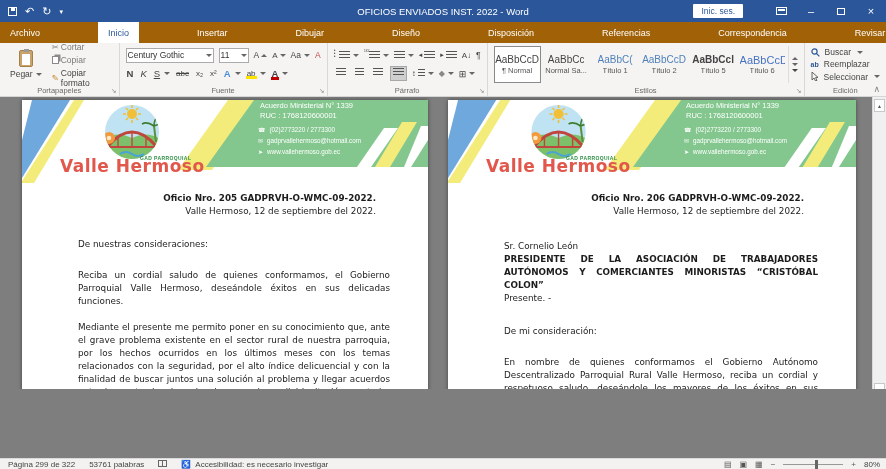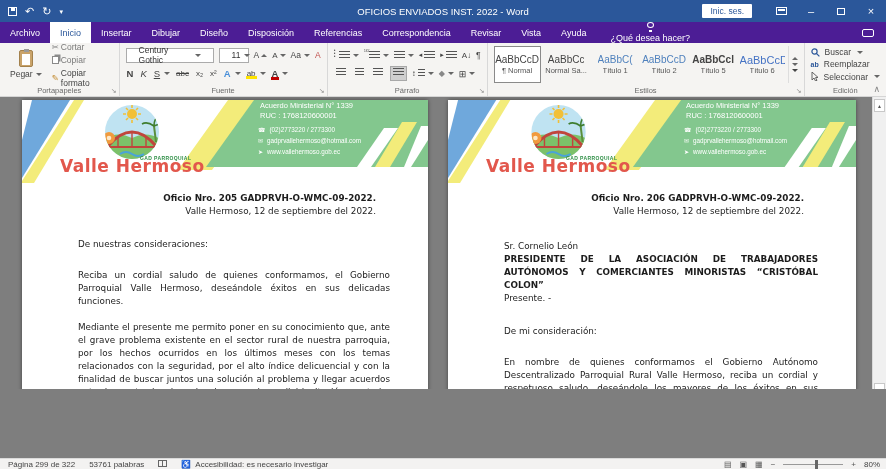--- a/index.html
+++ b/index.html
@@ -9,29 +9,29 @@
 
   
   .titlebar { position:absolute; top:0; left:0; right:0; height:22px; background:#2b579a;
               display:flex; align-items:center; color:#fff; font-size:9px; }
   .qat { display:flex; align-items:center; gap:8px; padding-left:8px; width:120px; }
   .qat .ico { color:#fff; font-size:11px; line-height:1; }
   .ico-save { width:9px; height:9px; border:1px solid #fff; position:relative; display:inline-block; }
   .ico-save::after { content:""; position:absolute; top:0; left:2px; width:4px; height:3px; background:#fff; }
   .title-text { position:absolute; left:0; right:0; text-align:center; font-size:9.5px; color:#fff; pointer-events:none; }
   .tb-right { margin-left:auto; display:flex; align-items:center; gap:0; height:100%; }
-  .signin { background:#fff; color:#2b579a; font-size:8.5px; padding:2px 8px; margin-right:14px; border-radius:1px; }
+  .signin { background:#fff; color:#2b579a; font-size:8.5px; padding:2px 8px; margin-right:23px; border-radius:1px; }
   .winbtn { width:30px; height:22px; display:flex; align-items:center; justify-content:center; color:#fff; font-size:11px; }
   .ico-ribbonopts { width:11px; height:8px; border:1px solid #fff; position:relative; display:inline-block; }
   .ico-ribbonopts::after { content:""; position:absolute; top:1px; left:1px; right:1px; height:2px; background:#fff; }
   .ico-restore { width:8px; height:7px; border:1px solid #fff; display:inline-block; }
 
   
-  .tabsrow { position:absolute; top:22px; left:0; right:0; height:21px; background:#4c1d95;
-             display:flex; align-items:stretch; color:#fff; font-size:9px; }
+  .tabsrow { position:absolute; top:22px; left:0; right:0; height:21px; background:#a16207;
+             display:flex; align-items:stretch; color:#fff; font-size:9px;gap:48px; }
   .tab { padding:0 10px; display:flex; align-items:center; }
   .tab.active { background:#fff; color:#2b579a; }
   .tellme { display:flex; align-items:center; gap:5px; padding-left:14px; font-size:9px; color:#fff;flex-direction:column; }
   .bulb { width:7px; height:7px; border:1px solid #fff; border-radius:50%; position:relative; display:inline-block; }
   .bulb::after { content:""; position:absolute; left:1px; top:7px; width:3px; height:2px; background:#fff; }
   .feedback { margin-left:auto; margin-right:12px; display:flex; align-items:center; }
   .ico-bubble { width:12px; height:8px; border:1px solid #fff; border-radius:2px; display:inline-block; }
 
   
   .ribbon { position:absolute; top:43px; left:0; right:0; height:54px; background:#f5f4f2;
@@ -50,21 +50,21 @@
   .paste-big { display:flex; flex-direction:column; align-items:center; justify-content:center; gap:2px; padding:1px 4px; }
   .ico-clipboard { width:14px; height:17px; background:#c9a36a; border:1px solid #a3814d; border-radius:2px; position:relative; }
   .ico-clipboard::before { content:""; position:absolute; left:2px; top:3px; width:8px; height:11px; background:#fff; }
   .ico-clipboard::after { content:""; position:absolute; left:4px; top:-2px; width:5px; height:3px; background:#9a9a9a; }
   .clip-small { display:flex; flex-direction:column; justify-content:center; gap:3px; }
   .clip-small .rbtn { color:#7a7a7a; }
   .ico-copy { width:7px; height:8px; border:1px solid #8a8a8a; background:#fff; box-shadow:2px -2px 0 -0.5px #8a8a8a; display:inline-block; }
 
   
   .combo { background:#fff; border:1px solid #ababab; height:15px; display:flex; align-items:center;
-           padding:0 12px; gap:4px; font-size:8.5px; color:#333; }
+           padding:0 1px; gap:4px; font-size:8.5px; color:#333; }
   .combo .dd { margin-left:auto; }
   .fx-letter { font-weight:bold; font-size:10px; }
   .glyphbtn { position:relative; display:inline-block; padding:0 1px; font-size:9.5px; }
   .bar { position:absolute; left:0; right:0; bottom:-1px; height:3px; }
 
   
   .lines { width:11px; height:9px; background:repeating-linear-gradient(to bottom,#555 0 1px,transparent 1px 3px); display:inline-block; }
   .lines.marked { position:relative; margin-left:5px; }
   .lines.marked::before { content:"•\a•\a•"; white-space:pre; position:absolute; left:-5px; top:-2px;
                            font-size:5px; line-height:3px; color:#555; }

